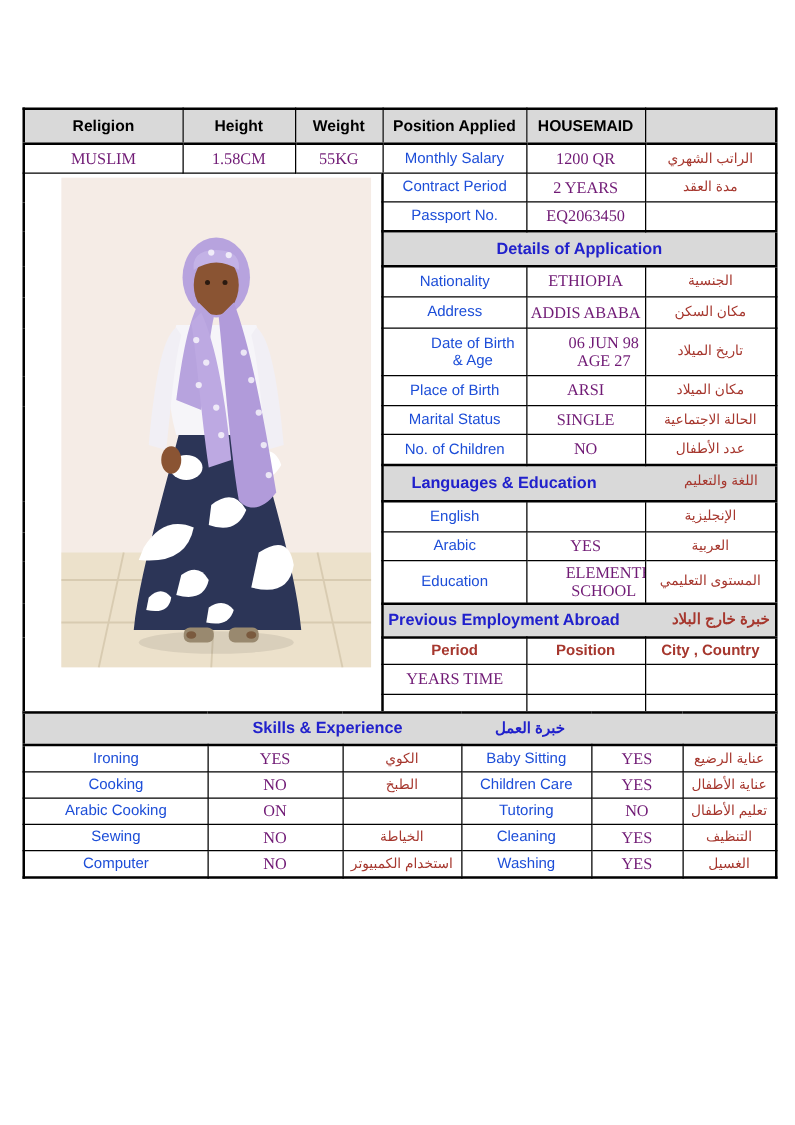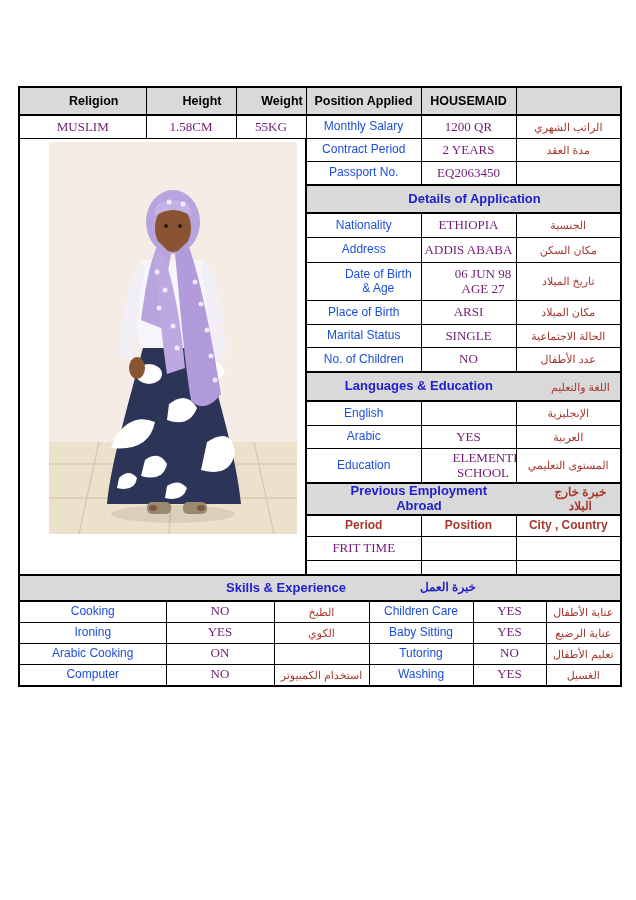--- a/index.html
+++ b/index.html
@@ -5,37 +5,37 @@
   html,body{margin:0;padding:0;background:#ffffff;}
   .page{position:relative;width:636px;height:900px;background:#fff;font-family:"Liberation Sans",sans-serif;color:#000;overflow:hidden;}
   .content{position:absolute;left:18px;top:86px;width:602px;}
   .doc-header{display:flex;justify-content:space-between;align-items:baseline;font-family:"Liberation Serif",serif;font-weight:bold;font-size:13.5px;margin:0 2px 9px 2px;}
   .doc-header span{text-decoration:underline;letter-spacing:.2px;}
   table{border-collapse:collapse;table-layout:fixed;width:602px;background:#fff;}
   td{border:1px solid #000;padding:0 2px;vertical-align:middle;line-height:1.15;overflow:hidden;}
   table.main{border:2px solid #000;}
   table.skills{border:2px solid #000;margin-top:-2px;}
   .center{text-align:center;}
-  .blue{color:#2121cc;font-weight:bold;padding-left:24px;}
+  .blue{color:#2121cc;font-weight:bold;}
   .hd{font-weight:bold;font-size:12.5px;color:#000;}
   .lbl{color:#1d4ed8;font-size:12px;margin-top:32px;}
   .val{font-family:"Liberation Serif",serif;font-size:13px;color:#701a75;}
   .ar{color:#a6372e;font-size:11px;direction:rtl;}
   .gray{background:#d9d9d9;}
   .sec{font-size:13px;}
   .sec td,.secrow td{border-top:2px solid #000;border-bottom:2px solid #000;margin-left:36px;}
   .emp-hd{color:#a6372e;font-weight:bold;font-size:12px;}
   .pre{white-space:pre-line;padding-left:31px;}
   .r13 td{height:13px;} .r20 td{height:20px;} .r22 td{height:22px;} .r23 td{height:23px;}
   .r24 td{height:24px;} .r25 td{height:25px;} .r26 td{height:26px;} .r27 td{height:27px;}
   .r33 td{height:33px;} .r36 td{height:36px;} .r37 td{height:37px;}
   .thickb td{border-bottom:2px solid #000;}
   .photo-cell{border-right:2px solid #000;vertical-align:top;padding:0;}
   .photo-cell svg{display:block;margin:3px 6px 0 29px;}
-  .split{display:flex;align-items:flex-end;width:100%;gap:38px;}
+  .split{display:flex;align-items:flex-start;width:100%;gap:38px;}
   .split .split-t{width:210px;text-align:center;font-weight:bold;font-size:13px;}
   .split .split-a{width:92px;text-align:center;margin-left:auto;}
   .skills-secwrap{position:relative;height:22px;}
   .skills-secwrap .sk-t{position:absolute;left:0;top:50%;transform:translateY(-50%);width:480px;text-align:center;font-weight:bold;font-size:13px;}
   .skills-secwrap .sk-a{position:absolute;left:332px;top:50%;transform:translateY(-50%);width:140px;text-align:center;font-size:12px;}
 </style>
 </head>
 <body>
 
 <div class="page">
@@ -198,21 +198,21 @@
               <span class="split-a ar" style="font-size:12px;font-weight:bold">خبرة خارج البلاد</span>
             </div>
           </td>
         </tr>
         <tr class="r20">
           <td class="emp-hd center">Period</td>
           <td class="emp-hd center">Position</td>
           <td class="emp-hd center">City ,  Country</td>
         </tr>
         <tr class="r23">
-          <td class="val center">FRIT TIME</td>
+          <td class="val center">YEARS TIME</td>
           <td class="val center"></td>
           <td class="val center"></td>
         </tr>
         <tr class="r13">
           <td class="val center"></td>
           <td class="val center"></td>
           <td class="val center"></td>
         </tr>
       </tbody>
     </table>
@@ -229,44 +229,52 @@
       <tbody>
         <tr class="r24 secrow">
           <td colspan="6" class="gray sec">
             <div class="skills-secwrap">
               <span class="sk-t blue">Skills &amp; Experience</span>
               <span class="sk-a blue">خبرة العمل</span>
             </div>
           </td>
         </tr>
         <tr class="r20">
+          <td class="lbl center">Ironing</td>
+          <td class="val center">YES</td>
+          <td class="ar center">الكوي</td>
+          <td class="lbl center">Baby Sitting</td>
+          <td class="val center">YES</td>
+          <td class="ar center">عناية الرضيع</td>
+        </tr>
+        <tr class="r20">
           <td class="lbl center">Cooking</td>
           <td class="val center">NO</td>
           <td class="ar center">الطبخ</td>
           <td class="lbl center">Children Care</td>
           <td class="val center">YES</td>
           <td class="ar center">عناية الأطفال</td>
-        </tr>
-        <tr class="r20">
-          <td class="lbl center">Ironing</td>
-          <td class="val center">YES</td>
-          <td class="ar center">الكوي</td>
-          <td class="lbl center">Baby Sitting</td>
-          <td class="val center">YES</td>
-          <td class="ar center">عناية الرضيع</td>
         </tr>
         <tr class="r20">
           <td class="lbl center">Arabic Cooking</td>
           <td class="val center">ON</td>
           <td class="ar center"></td>
           <td class="lbl center">Tutoring</td>
           <td class="val center">NO</td>
           <td class="ar center">تعليم الأطفال</td>
         </tr>
         <tr class="r20">
+          <td class="lbl center">Sewing</td>
+          <td class="val center">NO</td>
+          <td class="ar center">الخياطة</td>
+          <td class="lbl center">Cleaning</td>
+          <td class="val center">YES</td>
+          <td class="ar center">التنظيف</td>
+        </tr>
+        <tr class="r20">
           <td class="lbl center">Computer</td>
           <td class="val center">NO</td>
           <td class="ar center">استخدام الكمبيوتر</td>
           <td class="lbl center">Washing</td>
           <td class="val center">YES</td>
           <td class="ar center">الغسيل</td>
         </tr>
       </tbody>
     </table>
 

